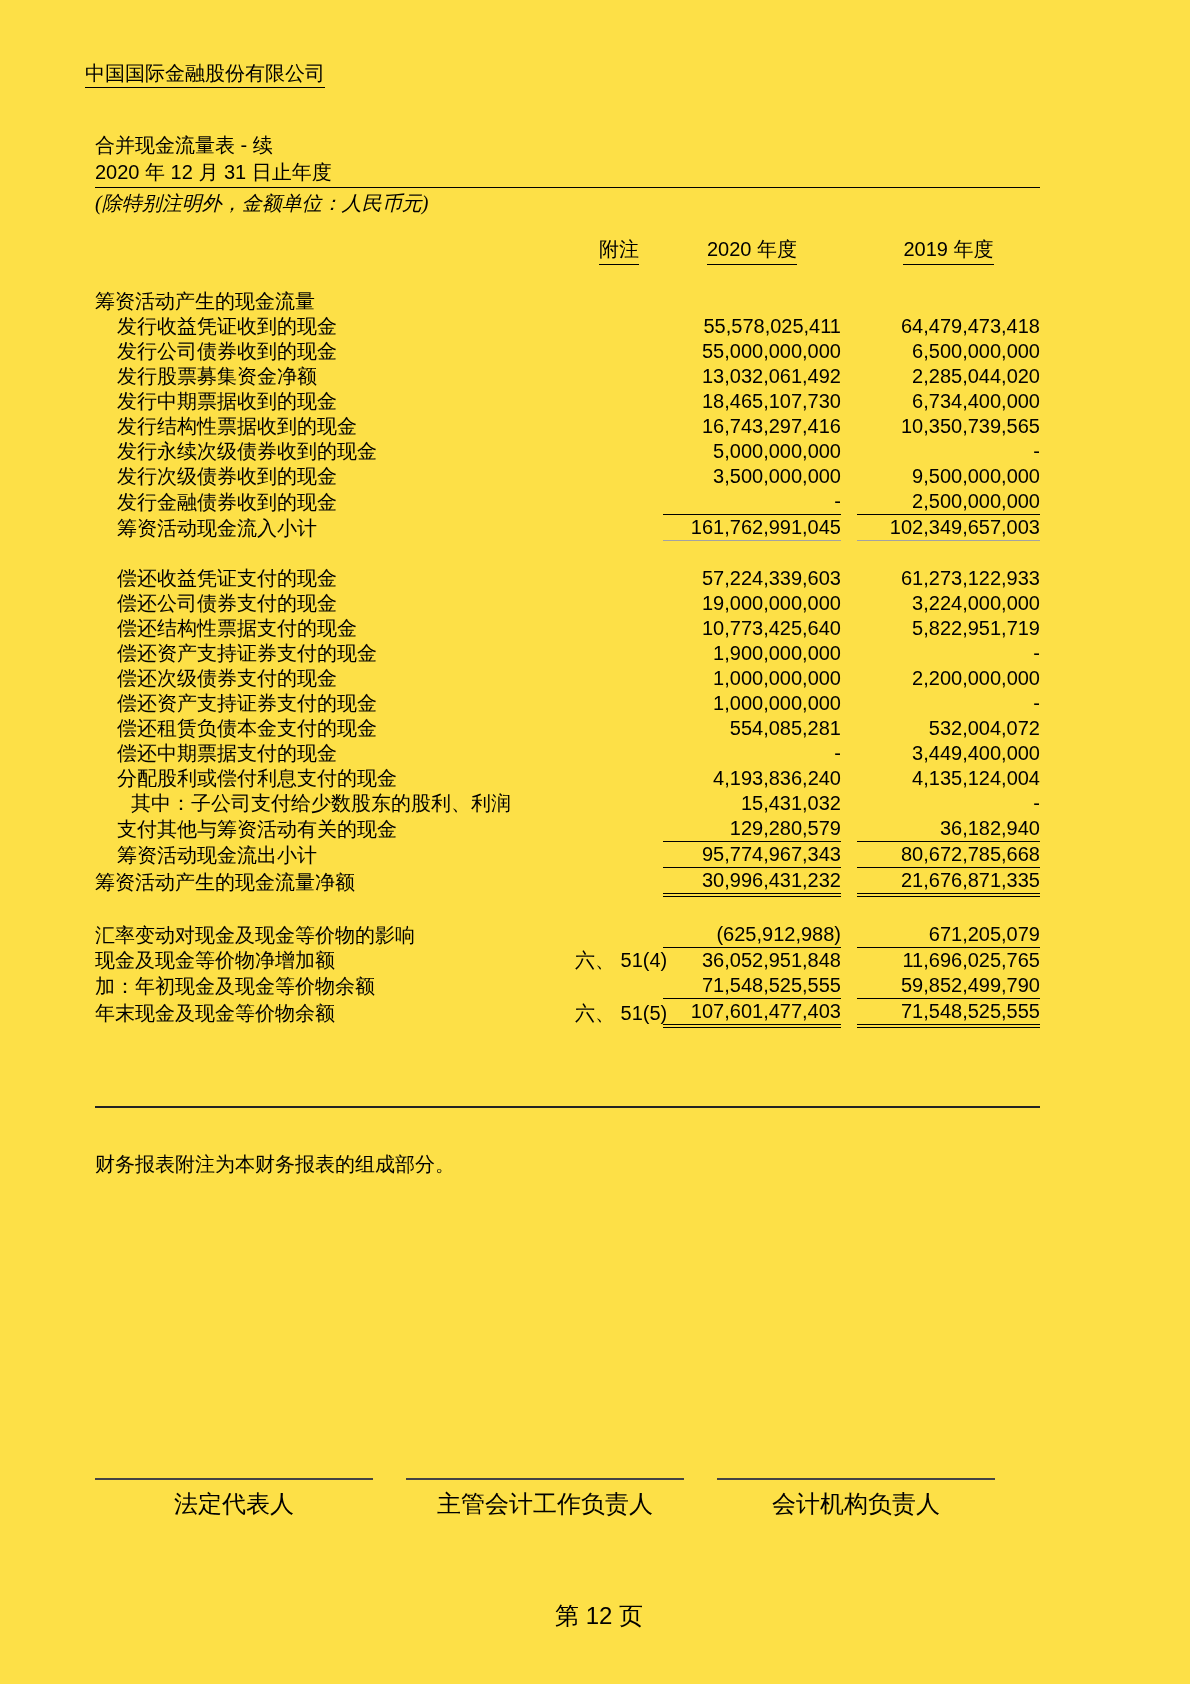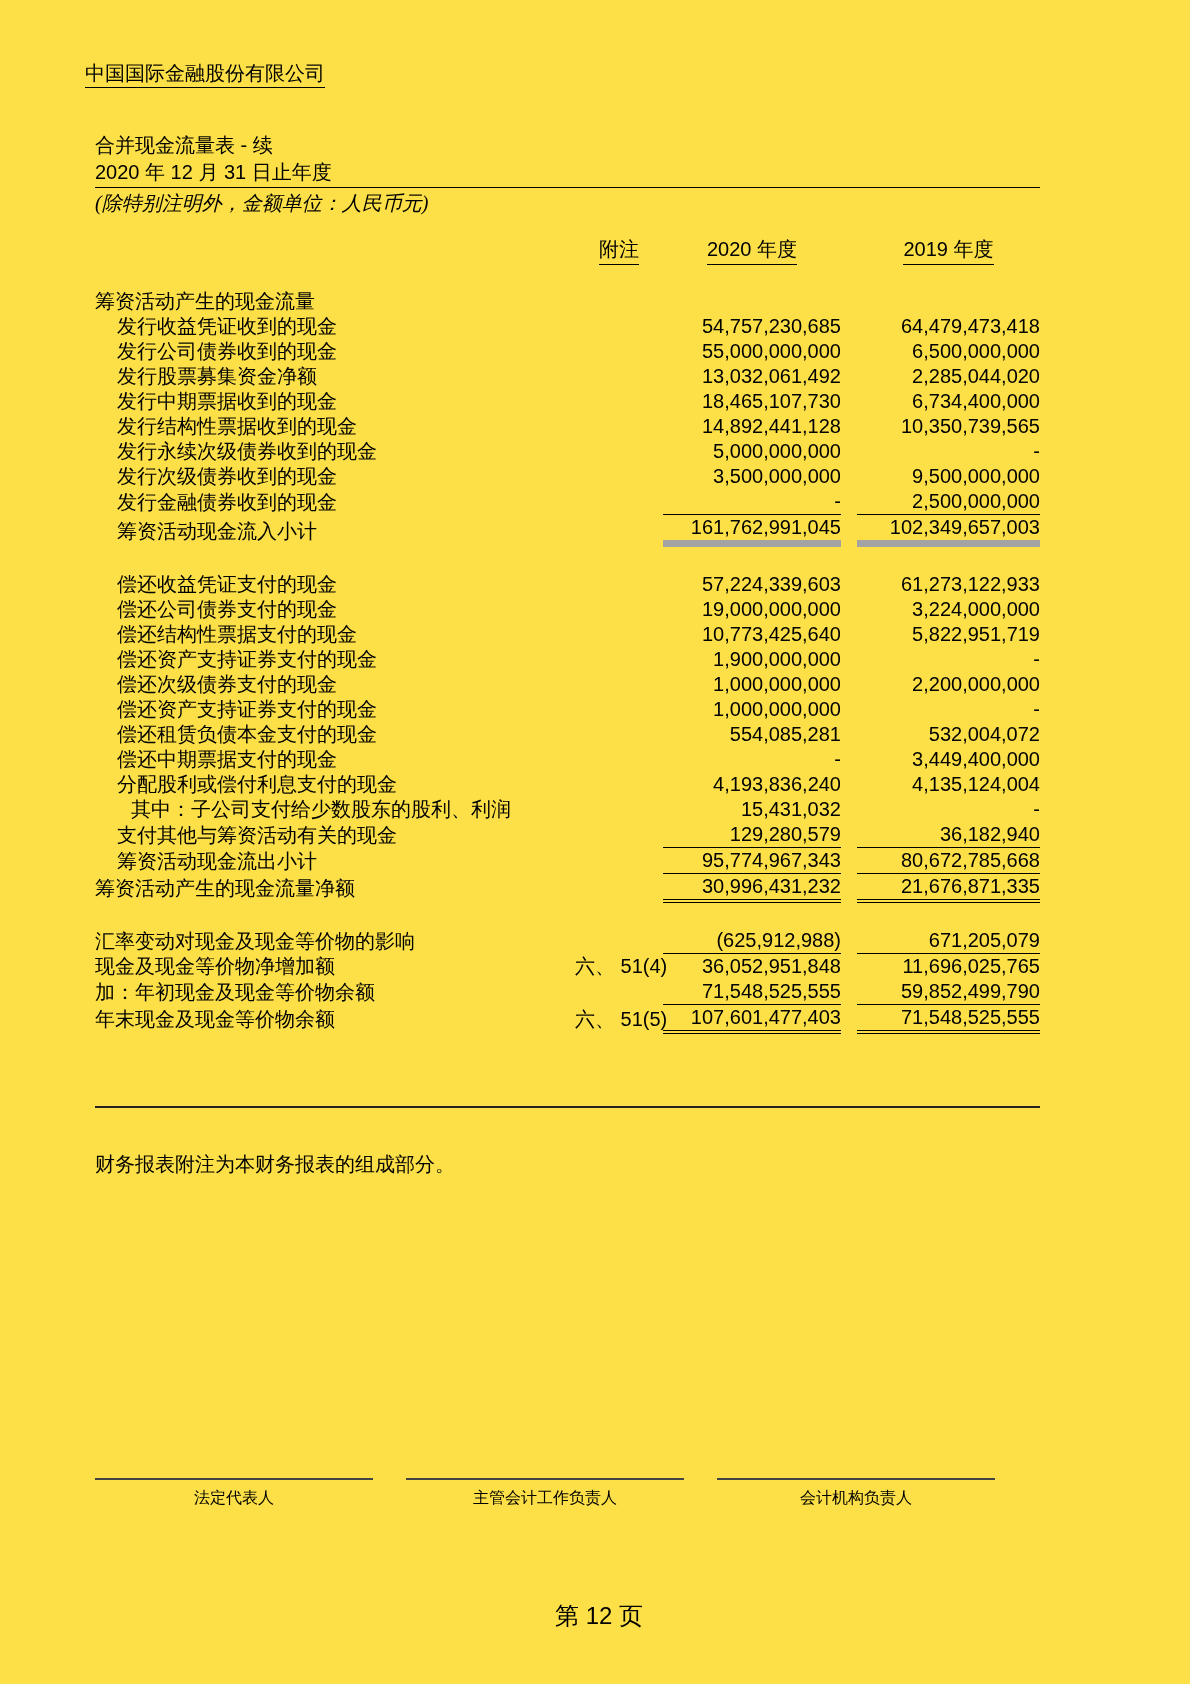--- a/index.html
+++ b/index.html
@@ -60,21 +60,21 @@
   td.c-label { text-align: left; }
   td.c-label.ind0 { padding-left: 0; }
   td.c-label.ind1 { padding-left: 22px; }
   td.c-label.ind2 { padding-left: 36px; }
   td.c-note { text-align: center; }
   td.c-val  { text-align: right; }
   td.v2020  { padding-right: 4px; }
   td.v2019  { padding-right: 6px; }
 
   td.b-top    { border-top: 1px solid #000; }
-  td.b-bottom { border-bottom: 7px solid #a3a3a3; }
+  td.b-bottom { border-bottom: 1px solid #a3a3a3; }
   td.b-double { border-bottom: 4px double #000; }
 
   td.spacer    { height: 26px; }
   td.spacer-sm { height: 18px; }
 
   
   .table-divider {
     position: absolute; left: 95px; top: 1106px;
     width: 945px; border-top: 2px solid #222;
   }
@@ -84,21 +84,21 @@
     font-size: 20px; line-height: 28px;
   }
 
   
   .signatures {
     position: absolute; left: 95px; top: 1478px;
     width: 945px; display: flex; gap: 33px;
   }
   .sig { width: 278px; }
   .sig-rule { border-top: 2px solid #444; height: 0; }
-  .sig-label { text-align: center; font-size: 16px; margin-top: 8px; }
+  .sig-label { text-align: center; font-size: 24px; margin-top: 8px; }
 
   .page-number {
     position: absolute; left: 4px; top: 1600px;
     width: 100%; text-align: center; font-size: 24px;
   }
 </style>
 </head>
 <body>
 
 <div class="page">
@@ -140,21 +140,21 @@
         <tr>
           <td class="c-label ind0">筹资活动产生的现金流量</td>
           <td class="c-note"></td>
           <td class="c-val v2020"></td>
           <td class="c-gap"></td>
           <td class="c-val v2019"></td>
         </tr>
         <tr>
           <td class="c-label ind1">发行收益凭证收到的现金</td>
           <td class="c-note"></td>
-          <td class="c-val v2020">54,757,230,685</td>
+          <td class="c-val v2020">55,578,025,411</td>
           <td class="c-gap"></td>
           <td class="c-val v2019">64,479,473,418</td>
         </tr>
         <tr>
           <td class="c-label ind1">发行公司债券收到的现金</td>
           <td class="c-note"></td>
           <td class="c-val v2020">55,000,000,000</td>
           <td class="c-gap"></td>
           <td class="c-val v2019">6,500,000,000</td>
         </tr>
@@ -168,21 +168,21 @@
         <tr>
           <td class="c-label ind1">发行中期票据收到的现金</td>
           <td class="c-note"></td>
           <td class="c-val v2020">18,465,107,730</td>
           <td class="c-gap"></td>
           <td class="c-val v2019">6,734,400,000</td>
         </tr>
         <tr>
           <td class="c-label ind1">发行结构性票据收到的现金</td>
           <td class="c-note"></td>
-          <td class="c-val v2020">14,892,441,128</td>
+          <td class="c-val v2020">16,743,297,416</td>
           <td class="c-gap"></td>
           <td class="c-val v2019">10,350,739,565</td>
         </tr>
         <tr>
           <td class="c-label ind1">发行永续次级债券收到的现金</td>
           <td class="c-note"></td>
           <td class="c-val v2020">5,000,000,000</td>
           <td class="c-gap"></td>
           <td class="c-val v2019">-</td>
         </tr>

